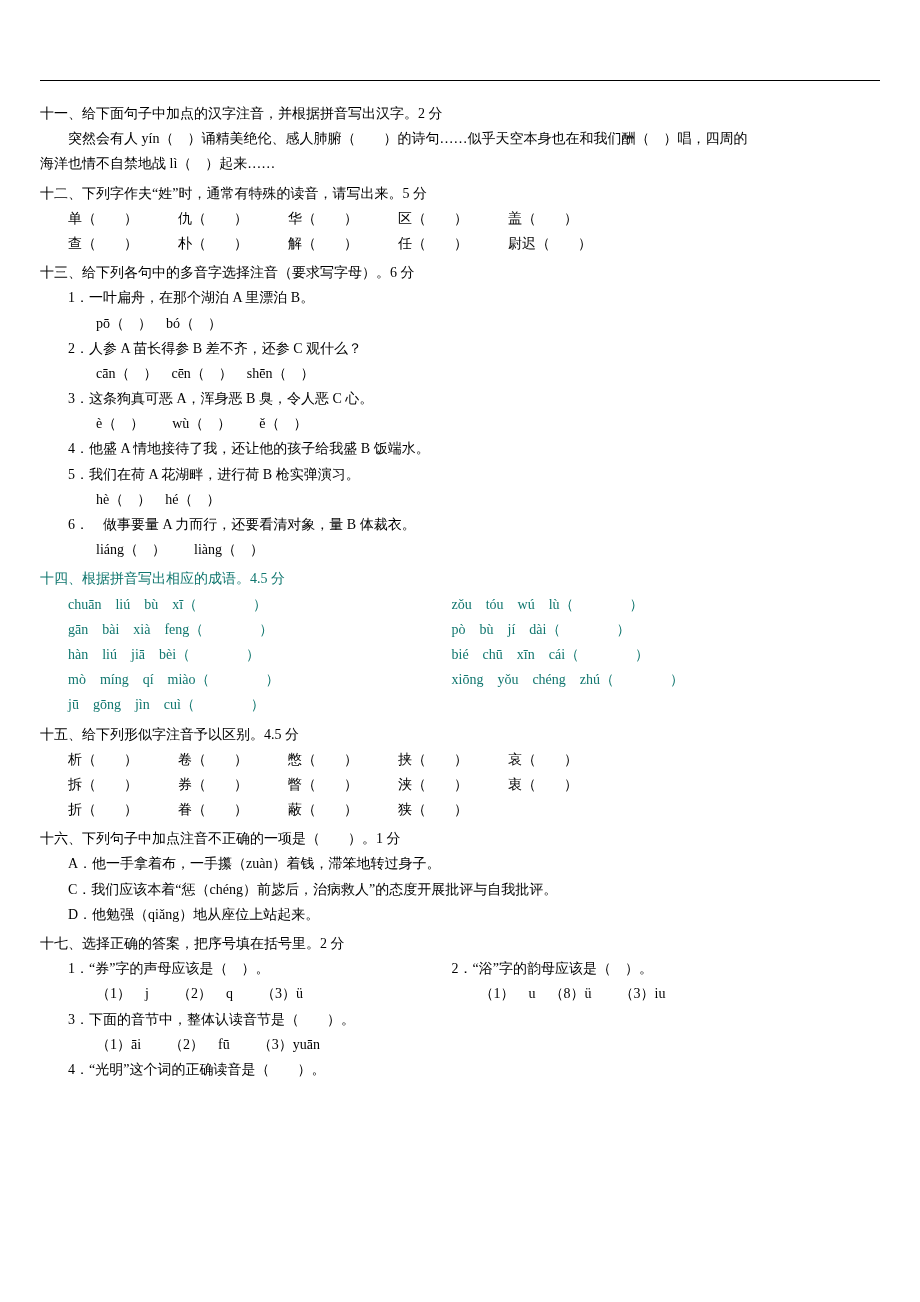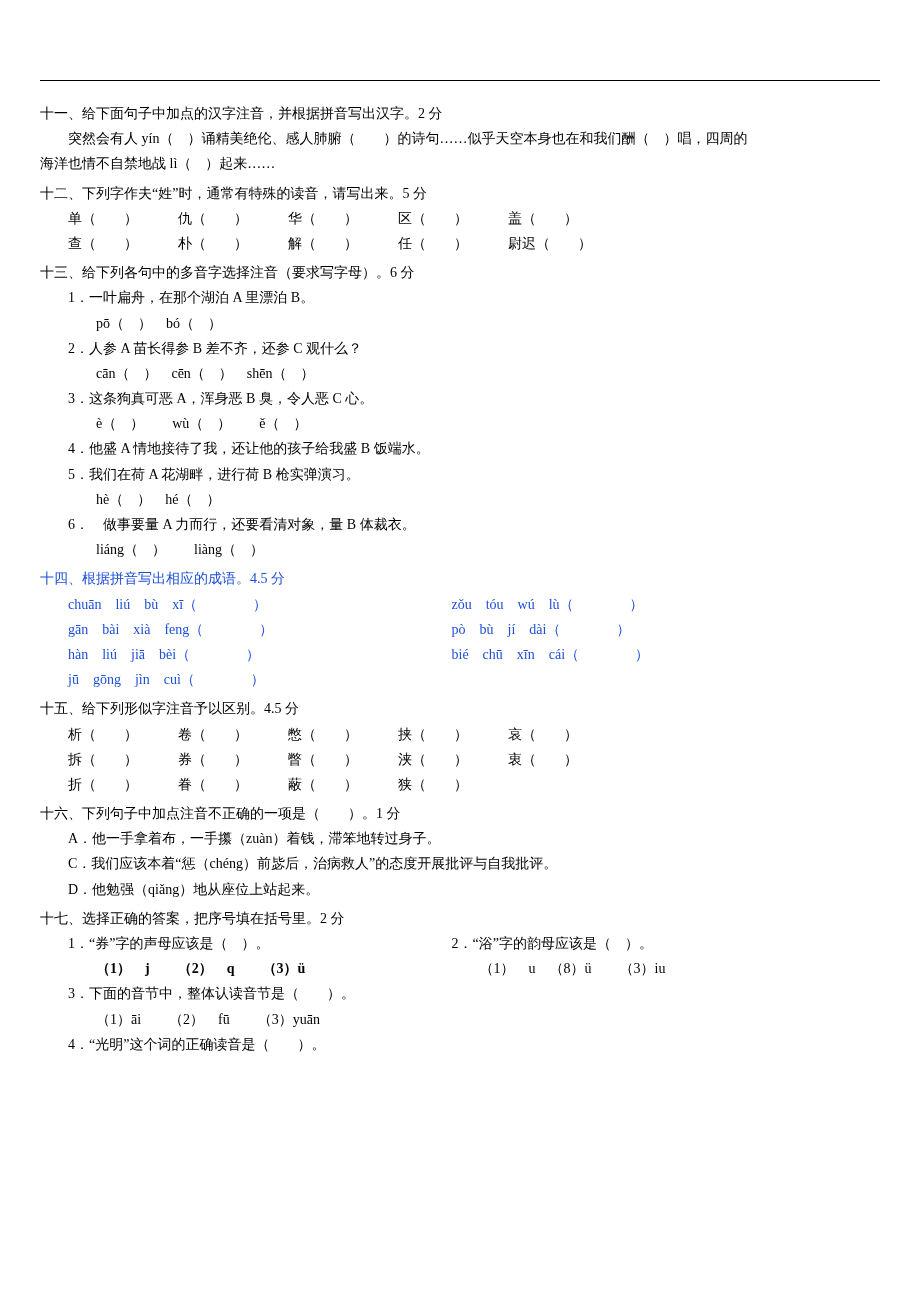--- a/index.html
+++ b/index.html
@@ -18,21 +18,21 @@
   .section-title {
     margin: 0;
   }
   .indent1 {
     padding-left: 28px;
   }
   .indent2 {
     padding-left: 56px;
   }
   .red {
-    color: #1d4ed8;
+    color: #0f766e;
   }
   .row {
     display: flex;
     flex-wrap: wrap;
   }
   .cell {
     display: inline-block;
     min-width: 110px;
   }
   .half {
@@ -100,20 +100,24 @@
   </p>
   <p class="indent1">
     <span class="half">gān　bài　xià　feng（　　　　）</span>
     <span class="half">pò　bù　jí　dài（　　　　）</span>
   </p>
   <p class="indent1">
     <span class="half">hàn　liú　jiā　bèi（　　　　）</span>
     <span class="half">bié　chū　xīn　cái（　　　　）</span>
   </p>
   <p class="indent1">
+    <span class="half">mò　míng　qí　miào（　　　　）</span>
+    <span class="half">xiōng　yǒu　chéng　zhú（　　　　）</span>
+  </p>
+  <p class="indent1">
     <span class="half">jū　gōng　jìn　cuì（　　　　）</span>
     <span class="half"></span>
   </p>
 </div>
 
 <div class="section">
   <p class="section-title">十五、给下列形似字注音予以区别。4.5 分</p>
   <p class="indent1 row">
     <span class="cell">析（　　）</span>
     <span class="cell">卷（　　）</span>
@@ -144,19 +148,19 @@
   <p class="indent1">D．他勉强（qiǎng）地从座位上站起来。</p>
 </div>
 
 <div class="section">
   <p class="section-title">十七、选择正确的答案，把序号填在括号里。2 分</p>
   <p class="indent1">
     <span class="half">1．“券”字的声母应该是（　）。</span>
     <span class="half">2．“浴”字的韵母应该是（　）。</span>
   </p>
   <p class="indent2">
-    <span class="half" style="margin-left:-28px; padding-left:28px;font-weight:bold;">（1）　j　　（2）　q　　（3）ü</span>
+    <span class="half" style="margin-left:-28px; padding-left:28px;">（1）　j　　（2）　q　　（3）ü</span>
     <span class="half">（1）　u　（8）ü　　（3）iu</span>
   </p>
   <p class="indent1">3．下面的音节中，整体认读音节是（　　）。</p>
   <p class="indent2">（1）āi　　（2）　fū　　（3）yuān</p>
   <p class="indent1">4．“光明”这个词的正确读音是（　　）。</p>
 </div>
 
 </body></html>

